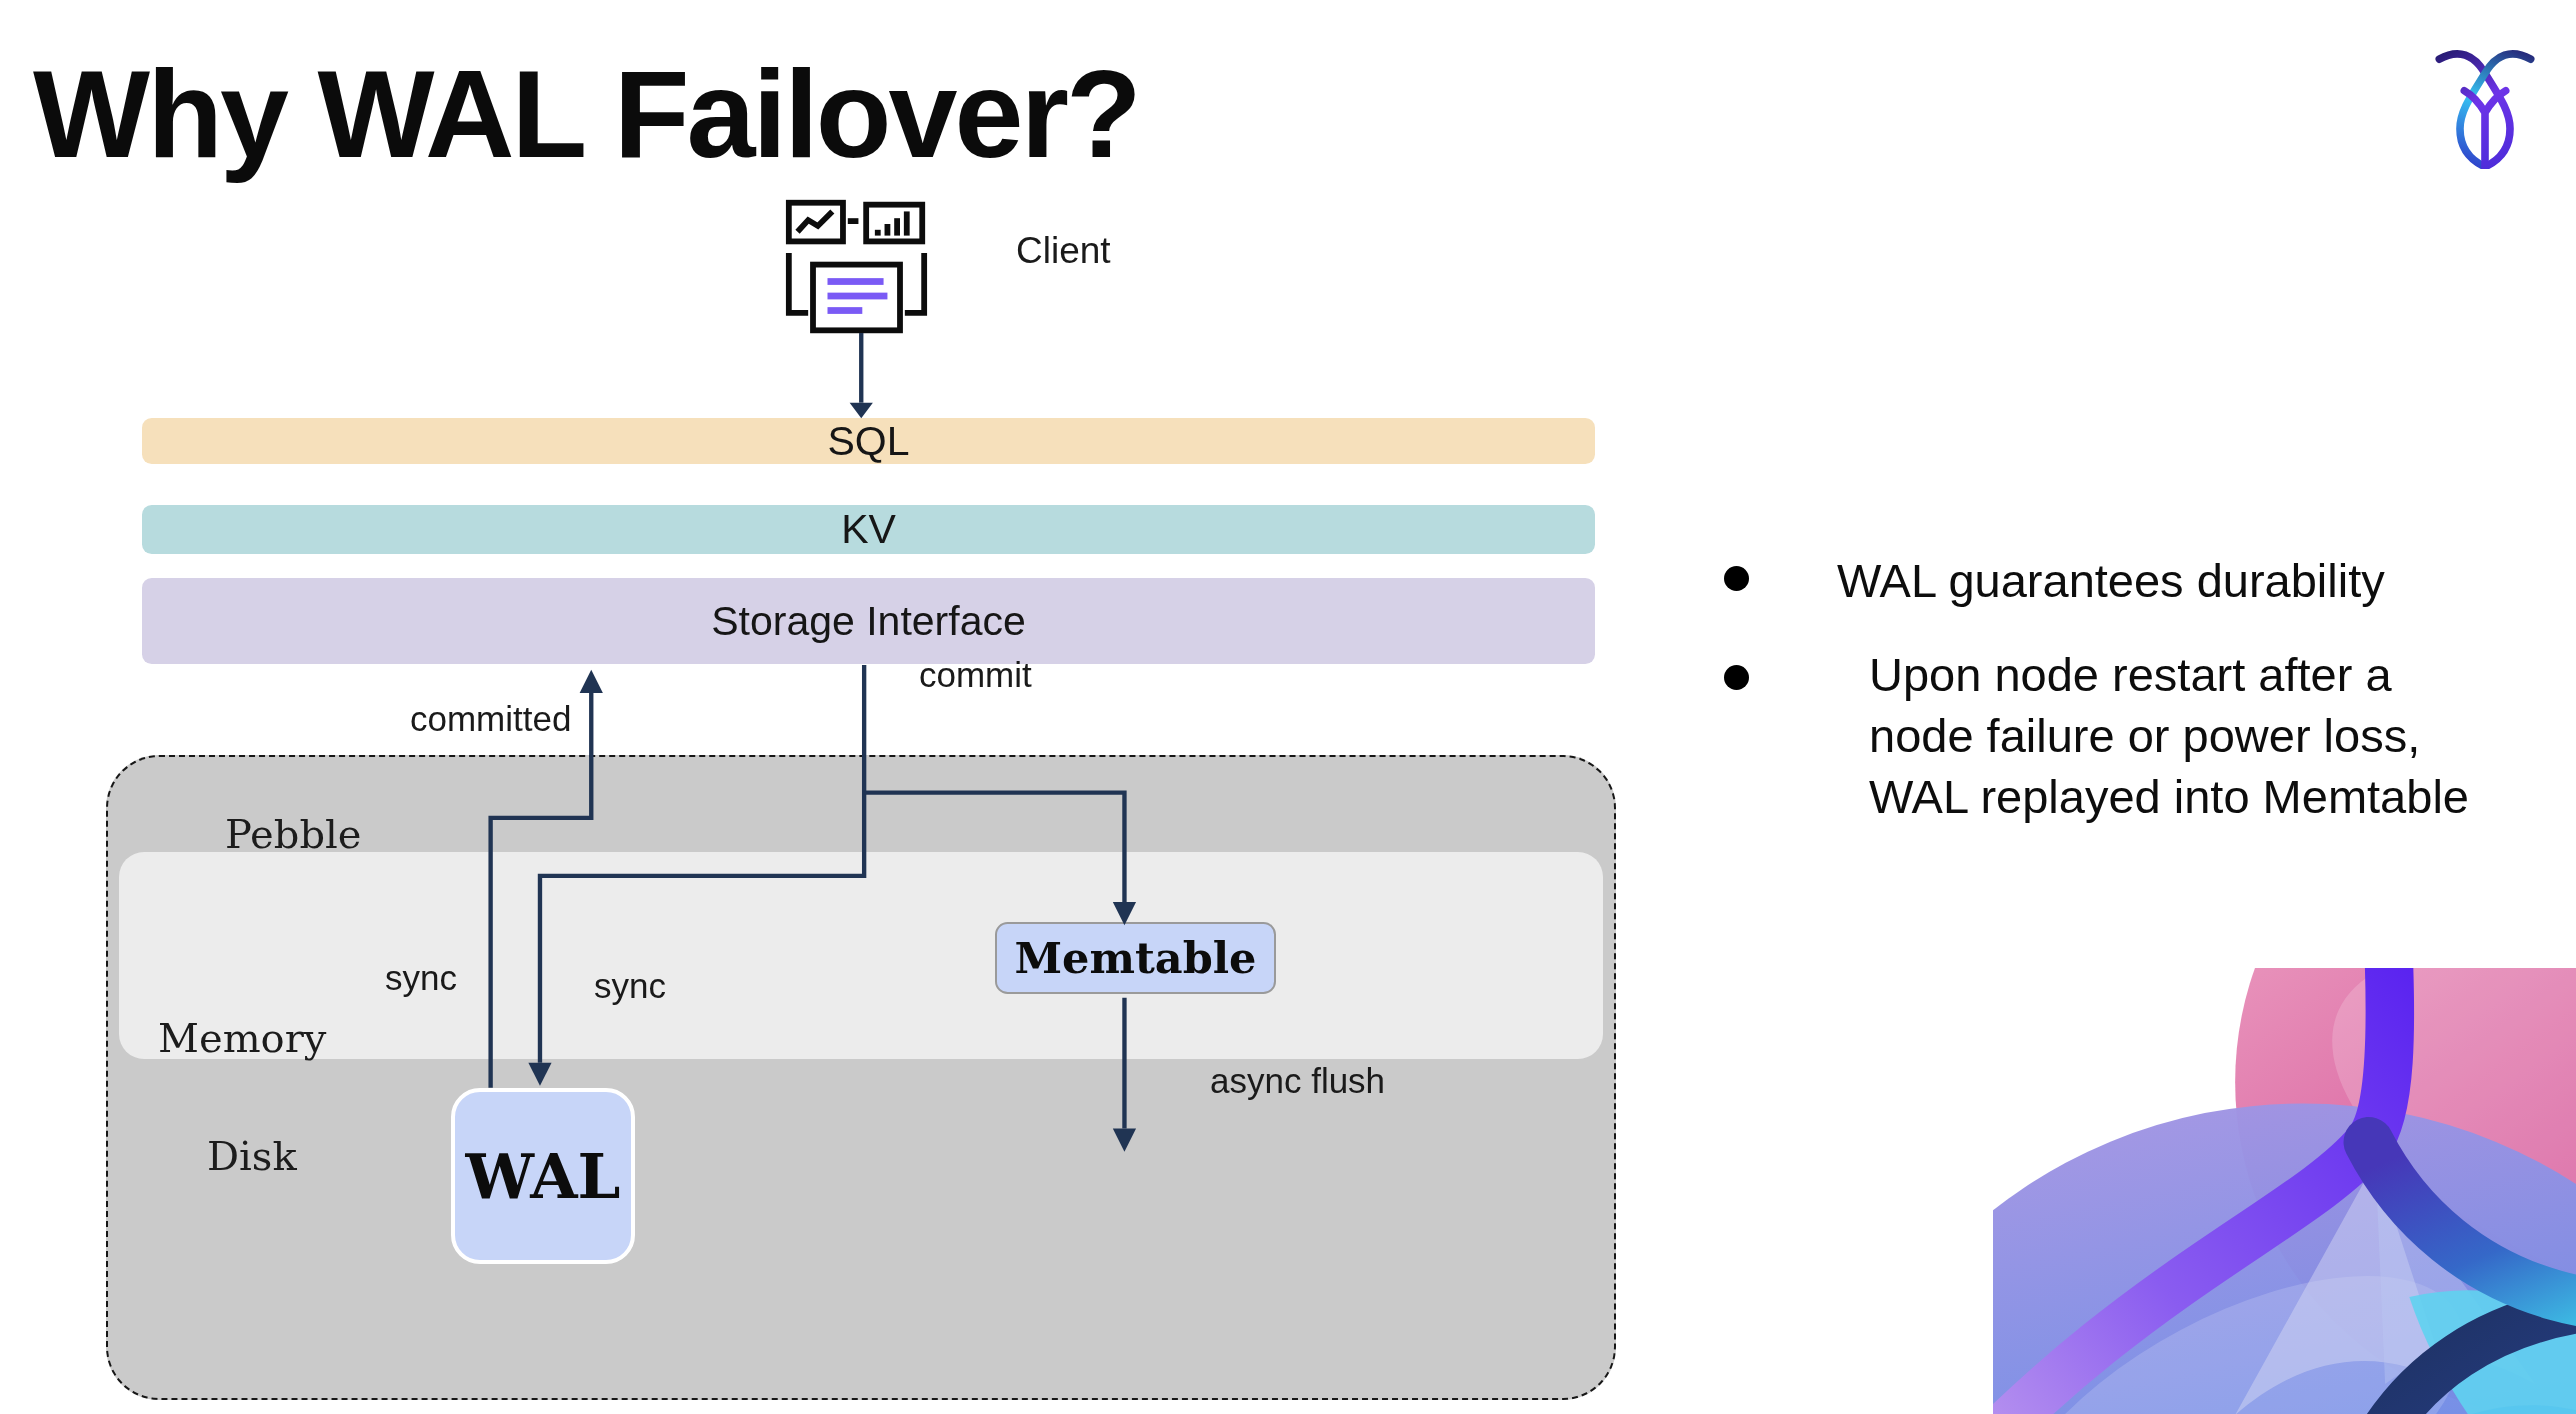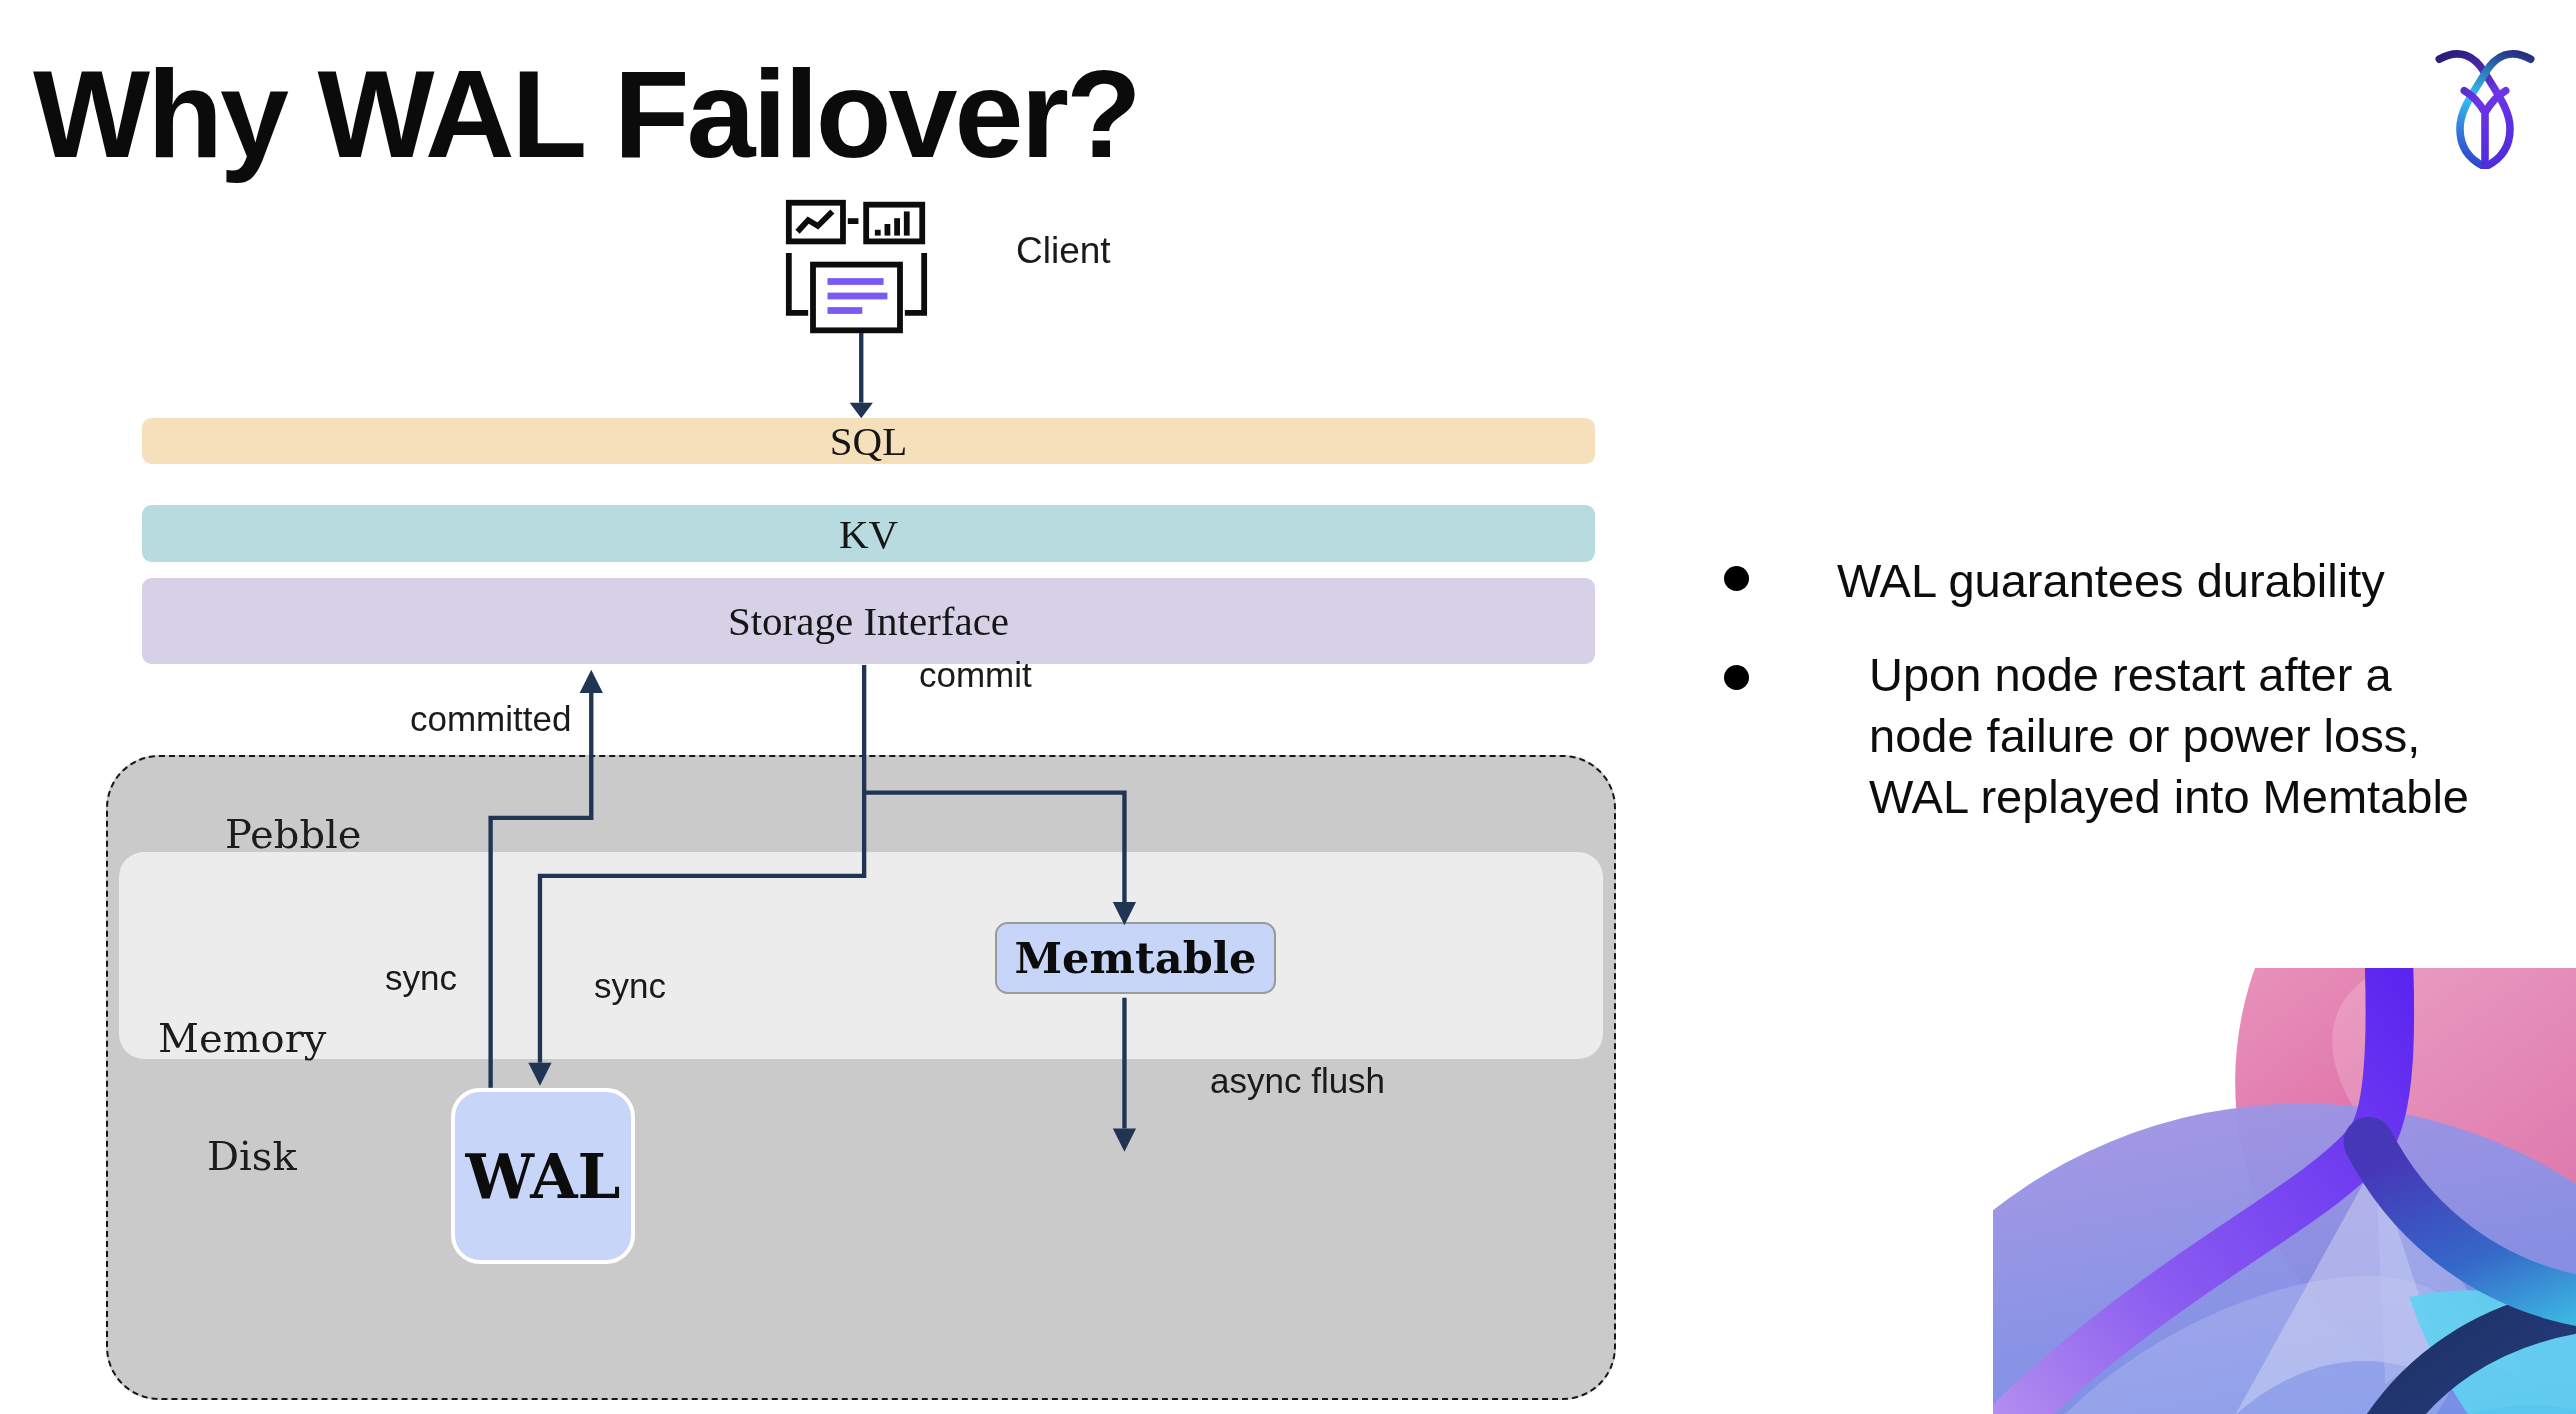--- a/index.html
+++ b/index.html
@@ -7,23 +7,23 @@
           font-family:"Liberation Sans",sans-serif;color:#111;}
   .abs{position:absolute;}
   
   #title{left:33px;top:43px;font-size:124px;font-weight:800;letter-spacing:-2.9px;color:#0b0b0b;
          font-family:"Liberation Sans",sans-serif;}
   
   .serif{font-family:"DejaVu Serif","Liberation Serif",serif;margin-top:16px;}
   .sans{font-family:"Liberation Sans",sans-serif;}
   
   .layerbar{left:142px;width:1453px;border-radius:9.7px;display:flex;align-items:center;justify-content:center;
-            font-family:Liberation Serif, serif;font-size:41px;color:#161616;}
+            font-family:Liberation Sans, sans-serif;font-size:41px;color:#161616;}
   #bar-sql{top:418px;height:46px;background:#f6e0bb;}
-  #bar-kv{top:505px;height:57px;background:#b7dbde;}
+  #bar-kv{top:505px;height:49px;background:#b7dbde;}
   #bar-storage{top:578px;height:86px;background:#d6d1e7;}
   
   #pebble{left:106px;top:755px;width:1510px;height:645px;background:#cacaca;
           border:2.9px dashed #161616;border-radius:53px;box-sizing:border-box;}
   #memory-band{left:119px;top:852px;width:1484px;height:207px;background:#ececec;border-radius:25px;}
   .zone-label{font-size:40px;color:#1c1c1c;}
   #lbl-pebble{left:225px;top:795px;}
   #lbl-memory{left:158px;top:999px;}
   #lbl-disk{left:207px;top:1117px;}
   

